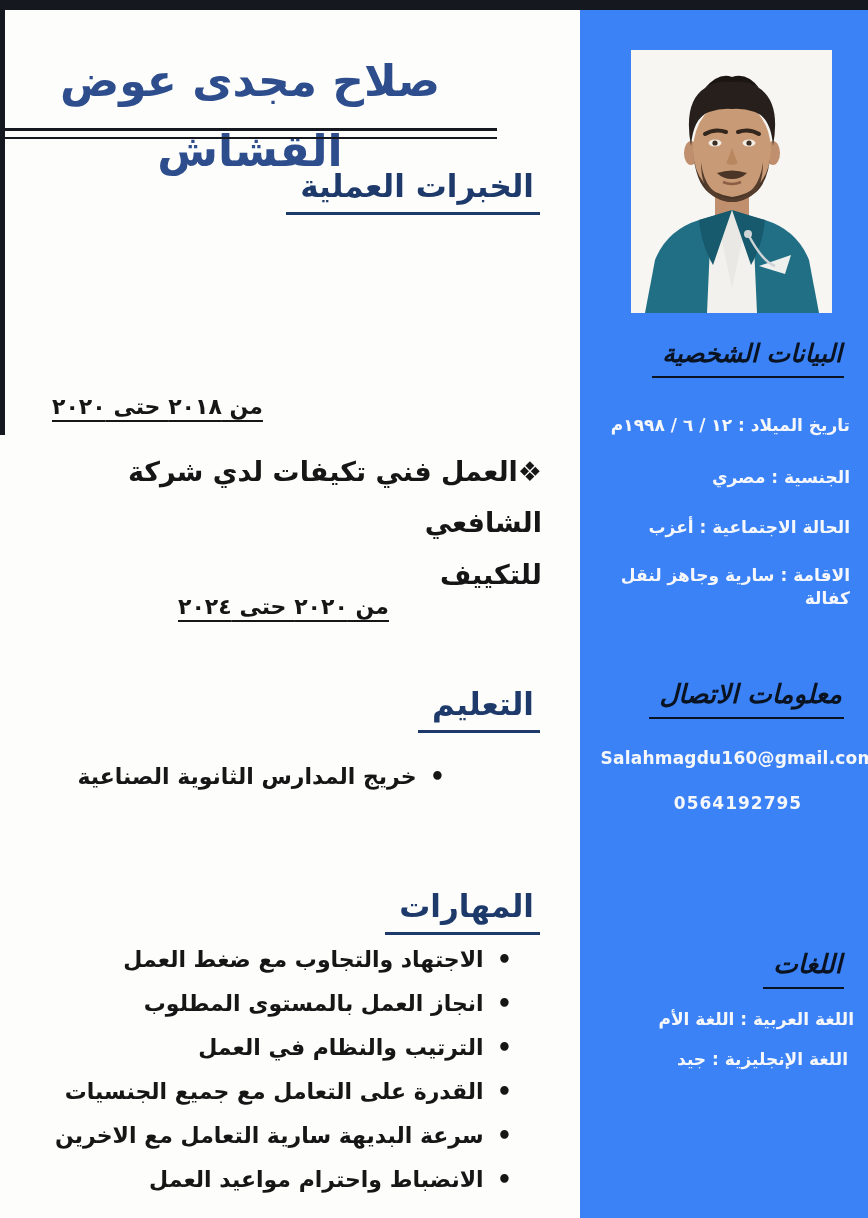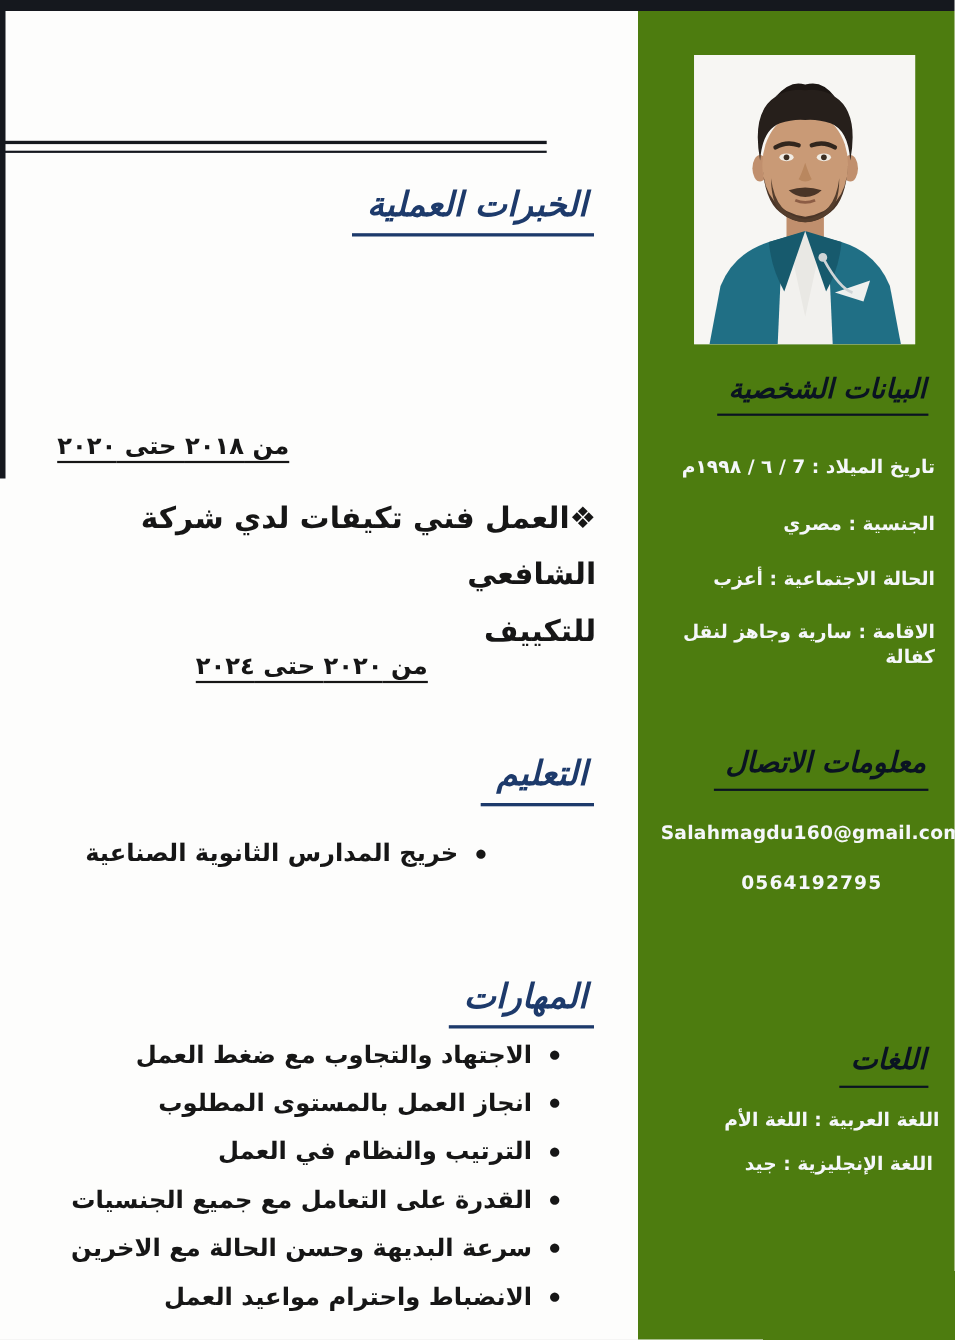--- a/index.html
+++ b/index.html
@@ -22,21 +22,21 @@
     font-size:44px;font-weight:bold;color:#2d4d8c;
     letter-spacing:0px;line-height:1.6;
   }
   .name-rule{
     position:absolute;top:128px;left:0;width:497px;height:6px;
     border-top:3px solid #15181e;border-bottom:2px solid #15181e;
   }
   .sec-title{
     position:absolute;right:328px;
     direction:rtl;display:inline-block;
-    font-size:31px;font-weight:bold;font-style:italic;
+    font-size:31px;font-weight:bold;
     color:#1d3a6b;
     border-bottom:3px solid #1d3a6b;
     padding:0 6px 6px 14px;
     line-height:1.3;
   }
   .exp-title{top:166px;}
   .edu-title{top:684px;}
   .skl-title{top:886px;}
 
   .exp-item{
@@ -65,21 +65,21 @@
   .rbullet::before{content:"•";font-size:24px;line-height:24px;}
   .edu-list{position:absolute;top:765px;right:423px;margin-left:20px;}
   .skills-list{
     position:absolute;top:948px;right:356px;
     display:flex;flex-direction:column;gap:20px;
   }
 
   
   .sidebar{
     position:absolute;left:580px;top:10px;width:288px;height:1208px;
-    background:#4d7c0f;
+    background:#3b82f6;
   }
   .photo{
     position:absolute;left:51px;top:40px;width:201px;height:263px;
     background:#f7f6f3;
   }
   .photo svg{display:block;width:100%;height:100%;}
   .side-title{
     position:absolute;right:24px;
     direction:rtl;display:inline-block;
     font-size:25px;font-weight:bold;font-style:italic;
@@ -114,20 +114,21 @@
   .l-item-1{top:1038px;right:20px;}
 </style>
 </head>
 <body>
 
 <div class="page">
 
   <div class="top-strip"></div>
   <div class="left-strip"></div>
 
+  <div class="name">صلاح مجدى عوض القشاش</div>
   <div class="name-rule"></div>
 
   <div class="sec-title exp-title">الخبرات العملية</div>
   <div class="exp-period exp-period-1">من ٢٠١٨ حتى ٢٠٢٠</div>
   <div class="exp-item exp-item-2">❖العمل فني تكيفات لدي شركة الشافعي
 للتكييف</div>
   <div class="exp-period exp-period-2">من ٢٠٢٠ حتى ٢٠٢٤</div>
 
   <div class="sec-title edu-title">التعليم</div>
   <div class="rbullet edu-list">
@@ -142,21 +143,21 @@
     <div class="rbullet">
         <span>انجاز العمل بالمستوى المطلوب</span>
       </div>
     <div class="rbullet">
         <span>الترتيب والنظام في العمل</span>
       </div>
     <div class="rbullet">
         <span>القدرة على التعامل مع جميع الجنسيات</span>
       </div>
     <div class="rbullet">
-        <span>سرعة البديهة وحسن الحالة مع الاخرين</span>
+        <span>سرعة البديهة سارية التعامل مع الاخرين</span>
       </div>
     <div class="rbullet">
         <span>الانضباط واحترام مواعيد العمل</span>
       </div>
   </div>
 
   <div class="sidebar">
 
     <div class="photo">
       <svg viewBox="0 0 201 263">
@@ -197,21 +198,21 @@
 
         <path d="M74 84 q10 -6 21 -2" stroke="#32261d" stroke-width="4" fill="none" stroke-linecap="round"></path>
         <path d="M107 82 q11 -4 21 2" stroke="#32261d" stroke-width="4" fill="none" stroke-linecap="round"></path>
 
         <path d="M60 96 Q52 52 74 38 Q88 26 101 27 Q114 26 128 38 Q150 52 142 96 Q140 68 124 62 Q112 58 101 59 Q90 58 78 62 Q62 68 60 96 Z" fill="#261f1b"></path>
         <path d="M74 38 Q88 22 101 27 Q116 22 128 38 Q116 30 101 32 Q86 30 74 38 Z" fill="#1c1613"></path>
       </svg>
     </div>
 
     <div class="side-title personal-title">البيانات الشخصية</div>
-    <div class="side-item p-item-0">تاريخ الميلاد : 7 / ٦ / ١٩٩٨م</div>
+    <div class="side-item p-item-0">تاريخ الميلاد : ١٢ / ٦ / ١٩٩٨م</div>
     <div class="side-item p-item-1">الجنسية : مصري</div>
     <div class="side-item p-item-2">الحالة الاجتماعية : أعزب</div>
     <div class="side-item p-item-3">الاقامة : سارية وجاهز لنقل كفالة</div>
 
     <div class="side-title contact-title">معلومات الاتصال</div>
     <div class="side-center contact-email">Salahmagdu160@gmail.com</div>
     <div class="side-center contact-phone">0564192795</div>
 
     <div class="side-title languages-title">اللغات</div>
     <div class="side-item l-item-0">اللغة العربية : اللغة الأم</div>

